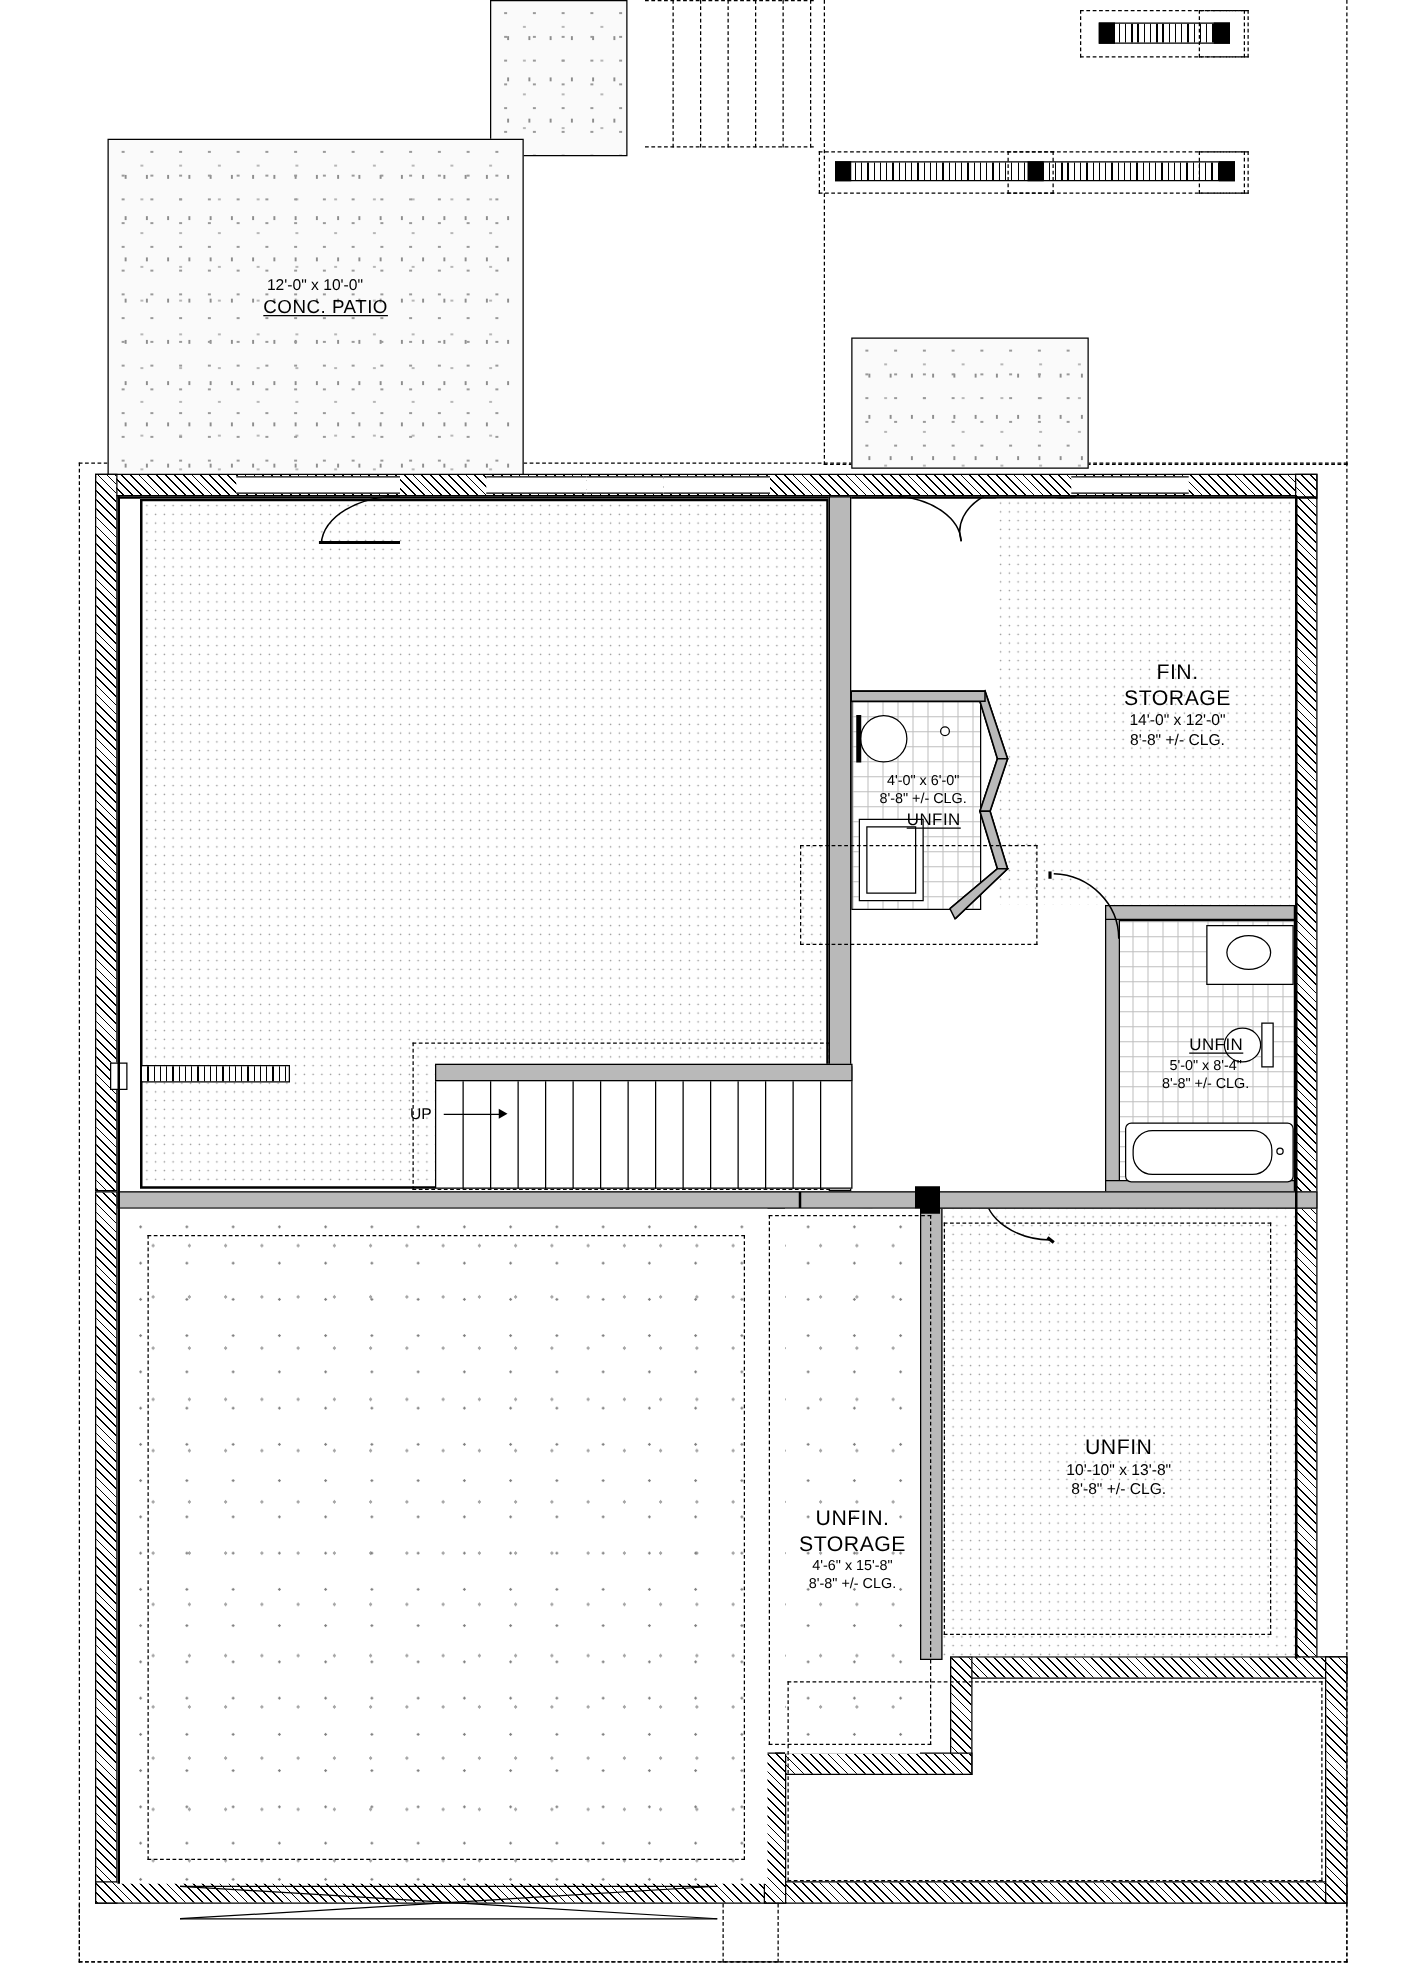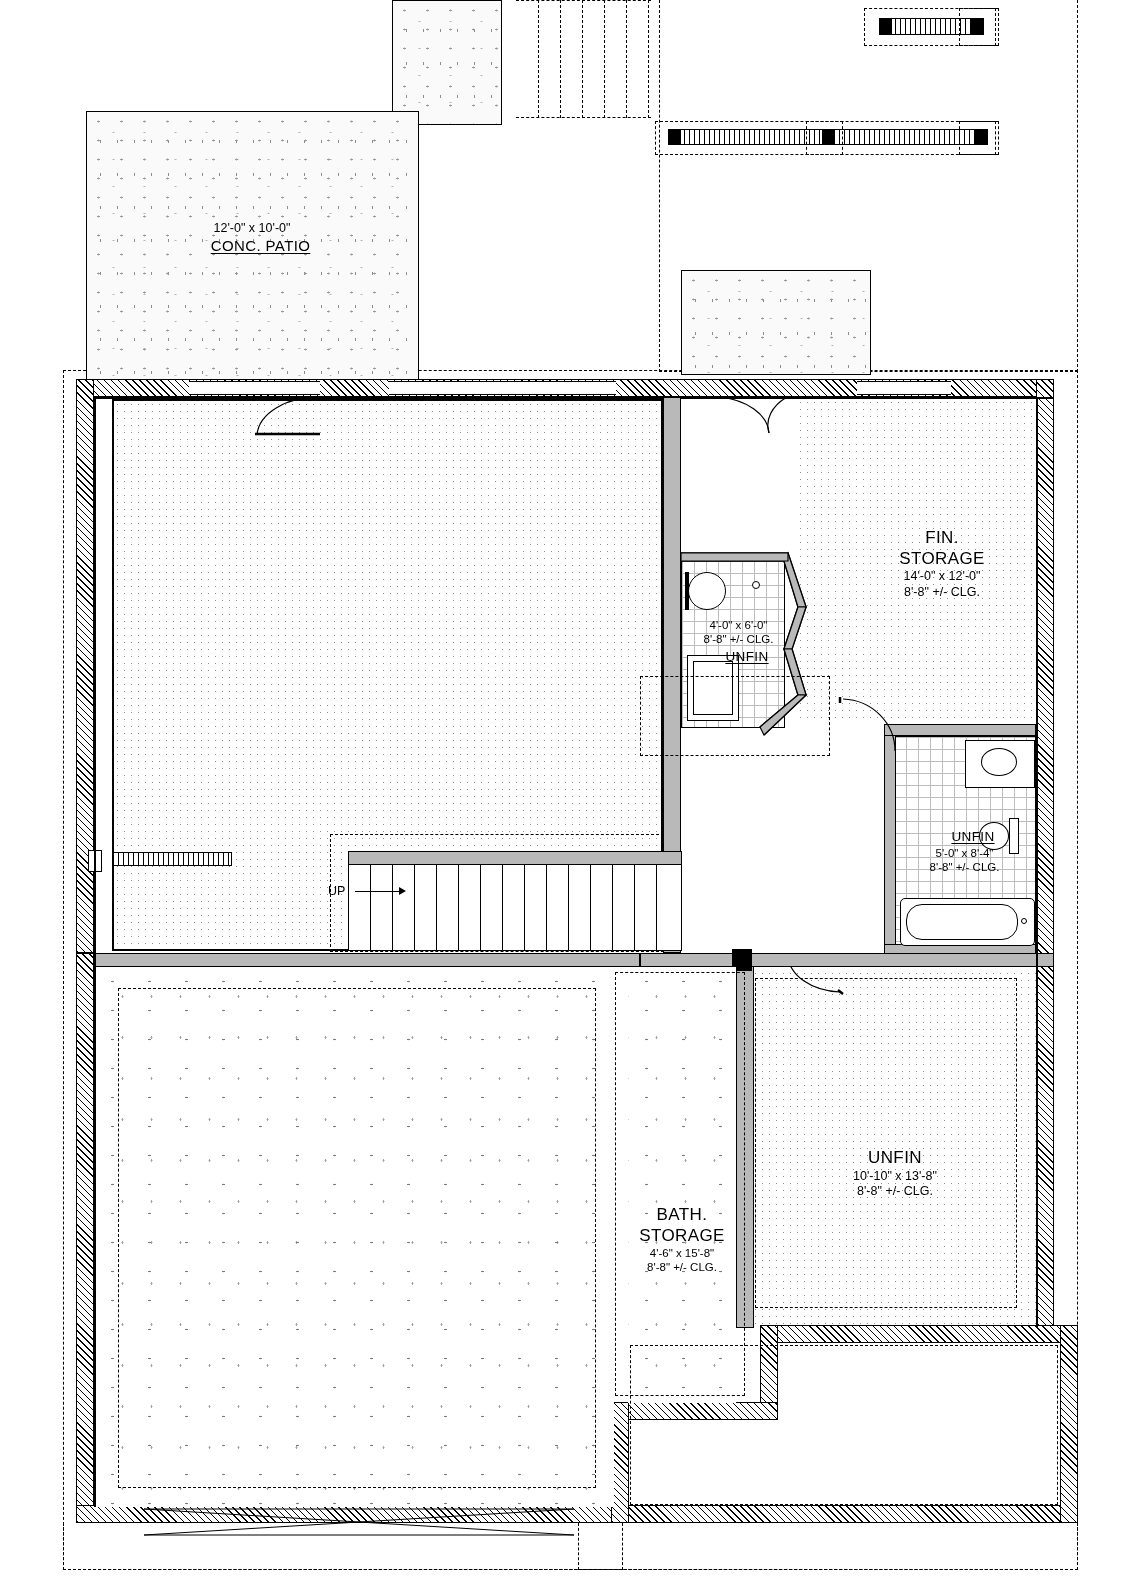--- a/index.html
+++ b/index.html
@@ -363,21 +363,21 @@
   <div class="abs arrow-line" style="left:355px; top:891px; width:46px; height:1px;"></div>
   <div class="abs arrow-head" style="left:399px; top:887px;"></div>
   <div class="abs updown" style="left:328px; top:884px;">UP</div>
 
   <div class="abs beam-hatch" style="left:112px; top:852px; width:120px; height:14px;"></div>
   <div class="abs rect-fix" style="left:88px; top:850px; width:14px; height:22px;"></div>
 
   <div class="abs gravel" style="left:628px; top:967px; width:108px; height:436px;"></div>
   <div class="abs dash-thin" style="left:615px; top:972px; width:130px; height:424px;"></div>
   <div class="lbl small" style="left:608px; top:1205px; width:148px;">
-    <span class="rm2">BATH.</span>
+    <span class="rm2">UNFIN.</span>
     <span class="rm2">STORAGE</span>
     <span class="dim">4'-6" x 15'-8"</span>
     <span class="dim">8'-8" +/- CLG.</span>
   </div>
 
   <div class="abs gravel" style="left:94px; top:967px; width:520px; height:540px;"></div>
   <div class="abs dash-thin" style="left:118px; top:988px; width:478px; height:500px;"></div>
 
   <div class="abs dash-thin" style="left:630px; top:1345px; width:428px; height:160px;"></div>
 

